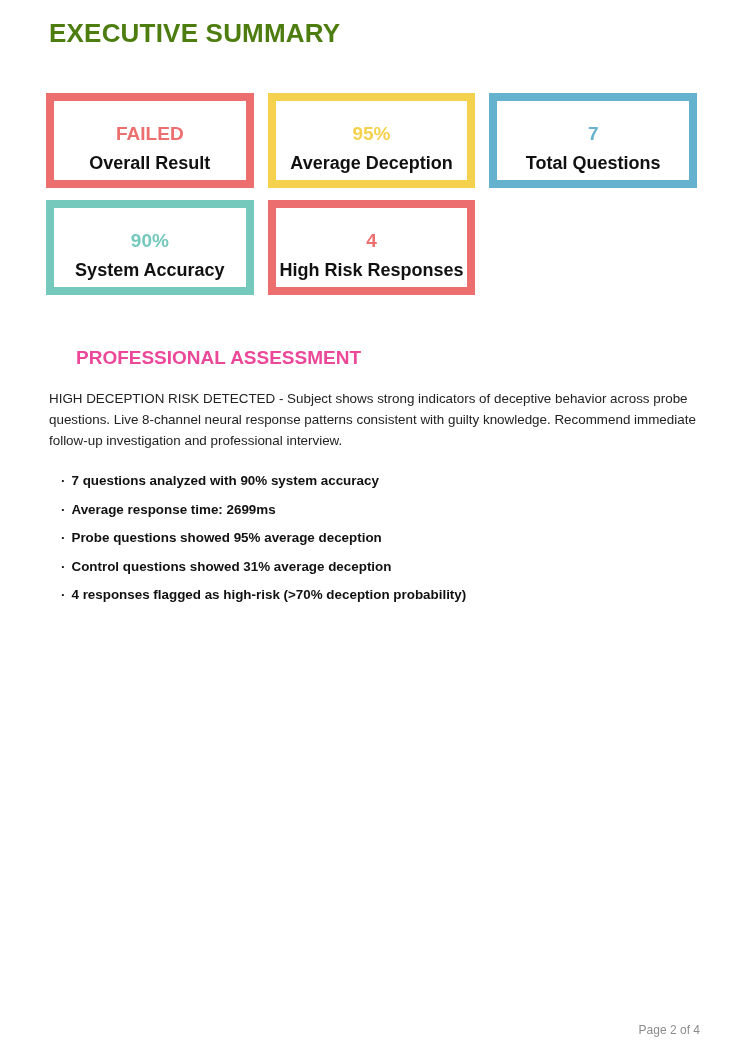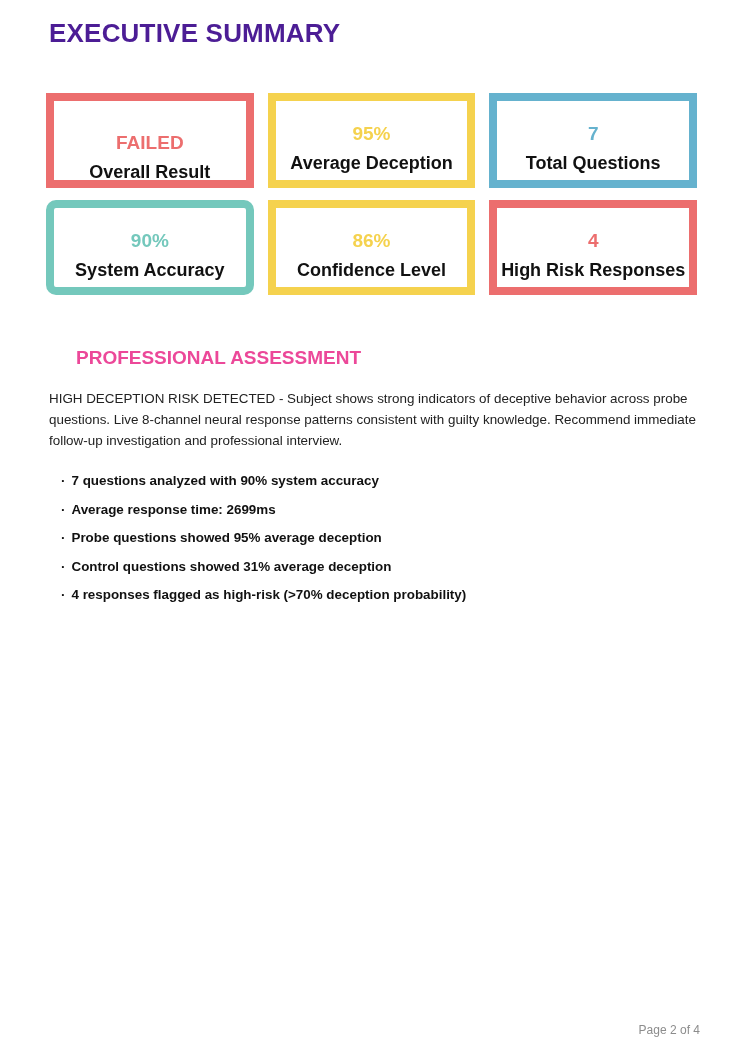--- a/index.html
+++ b/index.html
@@ -8,21 +8,21 @@
     width: 743px; height: 1044px;
     position: relative; overflow: hidden;
     font-family: "Liberation Sans", "DejaVu Sans", sans-serif;
     color: #1a1a1a;
   }
   .page { width: 100%; height: 100%; position: relative; }
 
   h1.page-title {
     margin: 19px 46px 0 49px;
     font-size: 26px; font-weight: bold; letter-spacing: 0.2px;
-    line-height: 28px; color: #4c1d95;
+    line-height: 28px; color: #4d7c0f;
   }
 
   .card-grid {
     margin: 46px 46px 0 46px;
     display: grid;
     grid-template-columns: repeat(3, 1fr);
     column-gap: 14px; row-gap: 12px;
   }
   .stat-card {
     height: 95px;
@@ -74,44 +74,40 @@
 </style>
 </head>
 <body>
 
 <div class="page">
 
   <h1 class="page-title">EXECUTIVE SUMMARY</h1>
 
   <div class="card-grid">
 
-    <div class="stat-card" style="border-color: rgb(236, 110, 110); justify-content: flex-end;">
+    <div class="stat-card" style="border-color: rgb(236, 110, 110);">
       <div class="stat-value" style="color: rgb(236, 110, 110);">FAILED</div>
       <div class="stat-label">Overall Result</div>
     </div>
 
     <div class="stat-card" style="border-color: rgb(245, 210, 78);">
       <div class="stat-value" style="color: rgb(245, 210, 78);">95%</div>
       <div class="stat-label">Average Deception</div>
     </div>
 
     <div class="stat-card" style="border-color: rgb(101, 178, 206);">
       <div class="stat-value" style="color: rgb(101, 178, 206);">7</div>
       <div class="stat-label">Total Questions</div>
     </div>
 
-    <div class="stat-card" style="border-color: rgb(116, 200, 188); border-radius: 10px;">
+    <div class="stat-card" style="border-color: rgb(116, 200, 188);">
       <div class="stat-value" style="color: rgb(116, 200, 188);">90%</div>
       <div class="stat-label">System Accuracy</div>
     </div>
 
-    <div class="stat-card" style="border-color: rgb(245, 210, 78);">
-      <div class="stat-value" style="color: rgb(245, 210, 78);">86%</div>
-      <div class="stat-label">Confidence Level</div>
-    </div>
 
     <div class="stat-card" style="border-color: rgb(236, 110, 110);">
       <div class="stat-value" style="color: rgb(236, 110, 110);">4</div>
       <div class="stat-label">High Risk Responses</div>
     </div>
 
   </div>
 
   <h2 class="section-heading assessment-heading">PROFESSIONAL ASSESSMENT</h2>
   <p class="assessment-body">HIGH DECEPTION RISK DETECTED - Subject shows strong indicators of deceptive behavior across probe questions. Live 8-channel neural response patterns consistent with guilty knowledge. Recommend immediate follow-up investigation and professional interview.</p>

